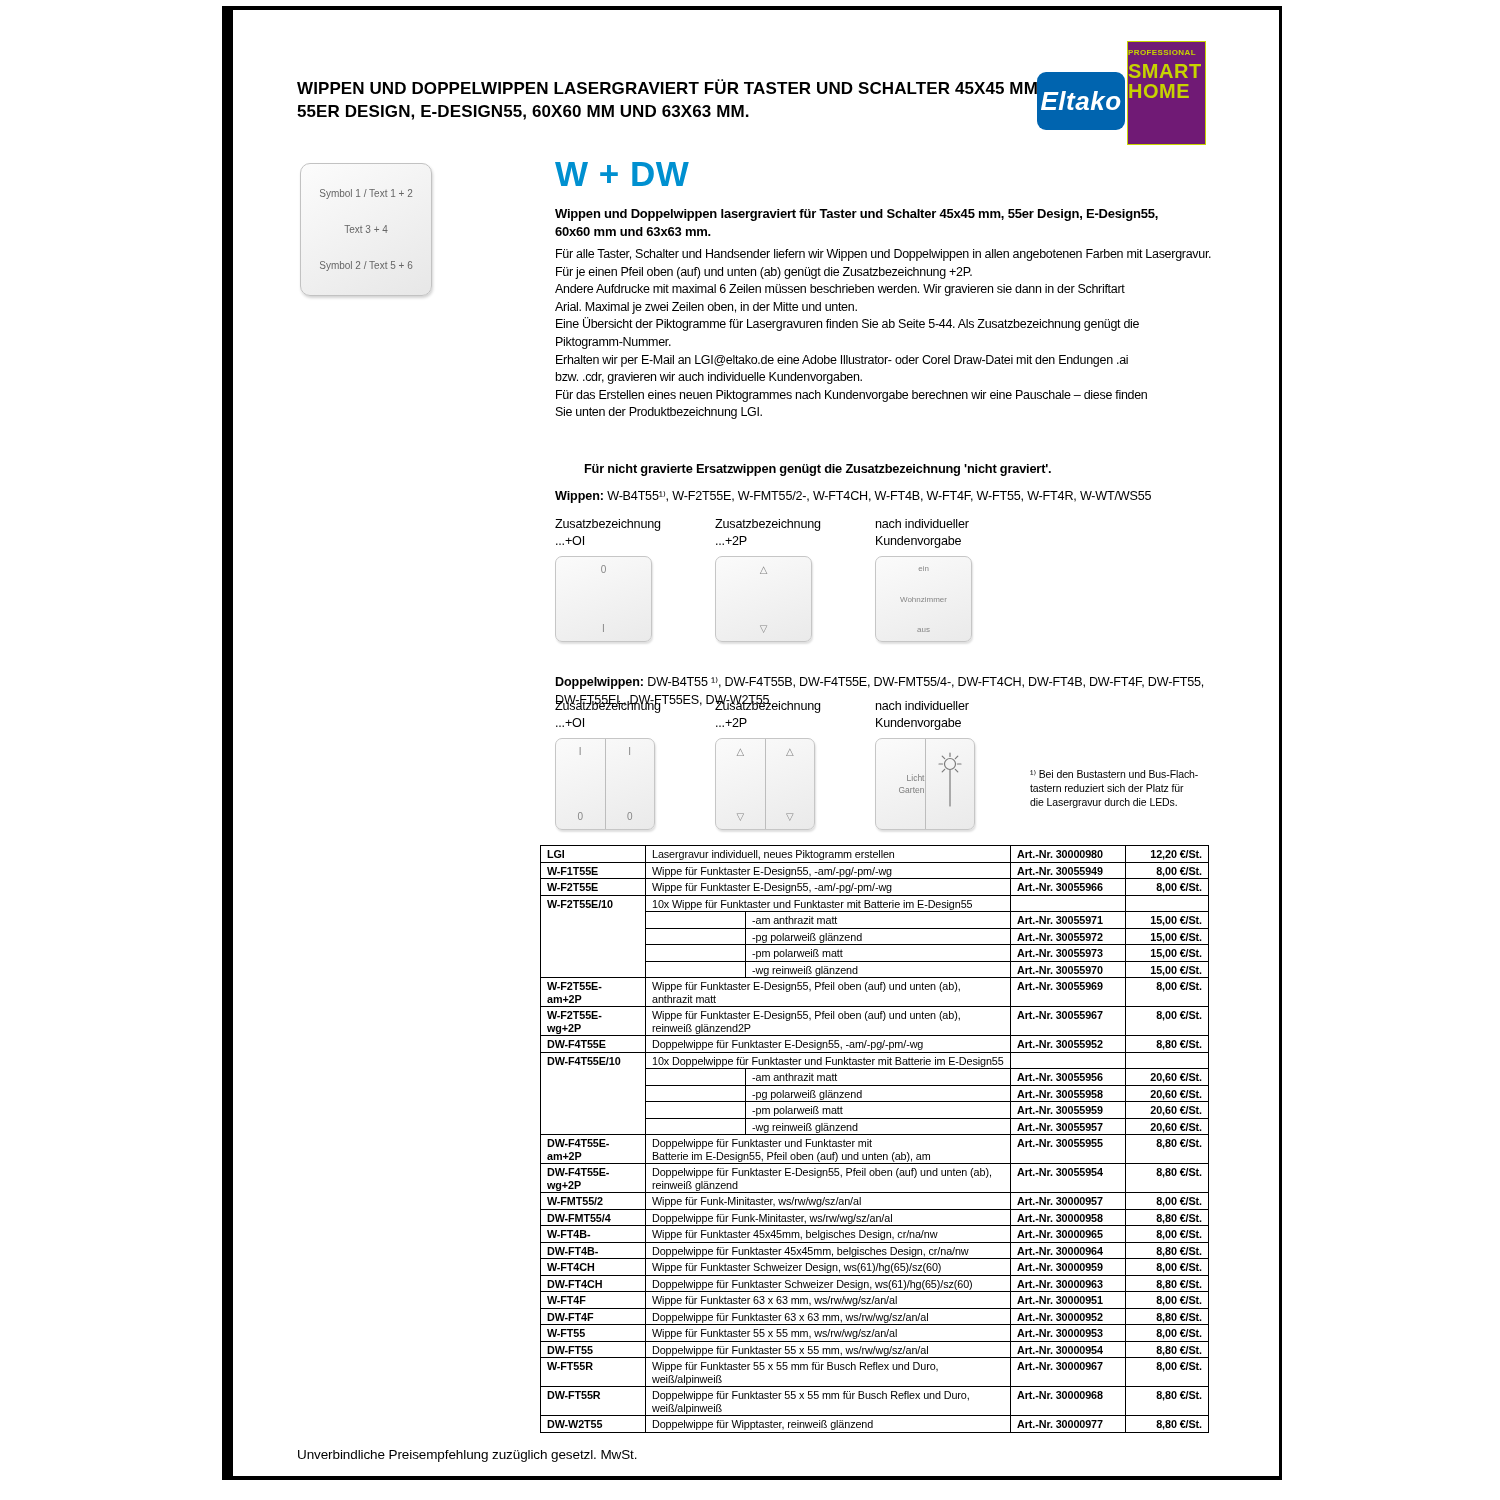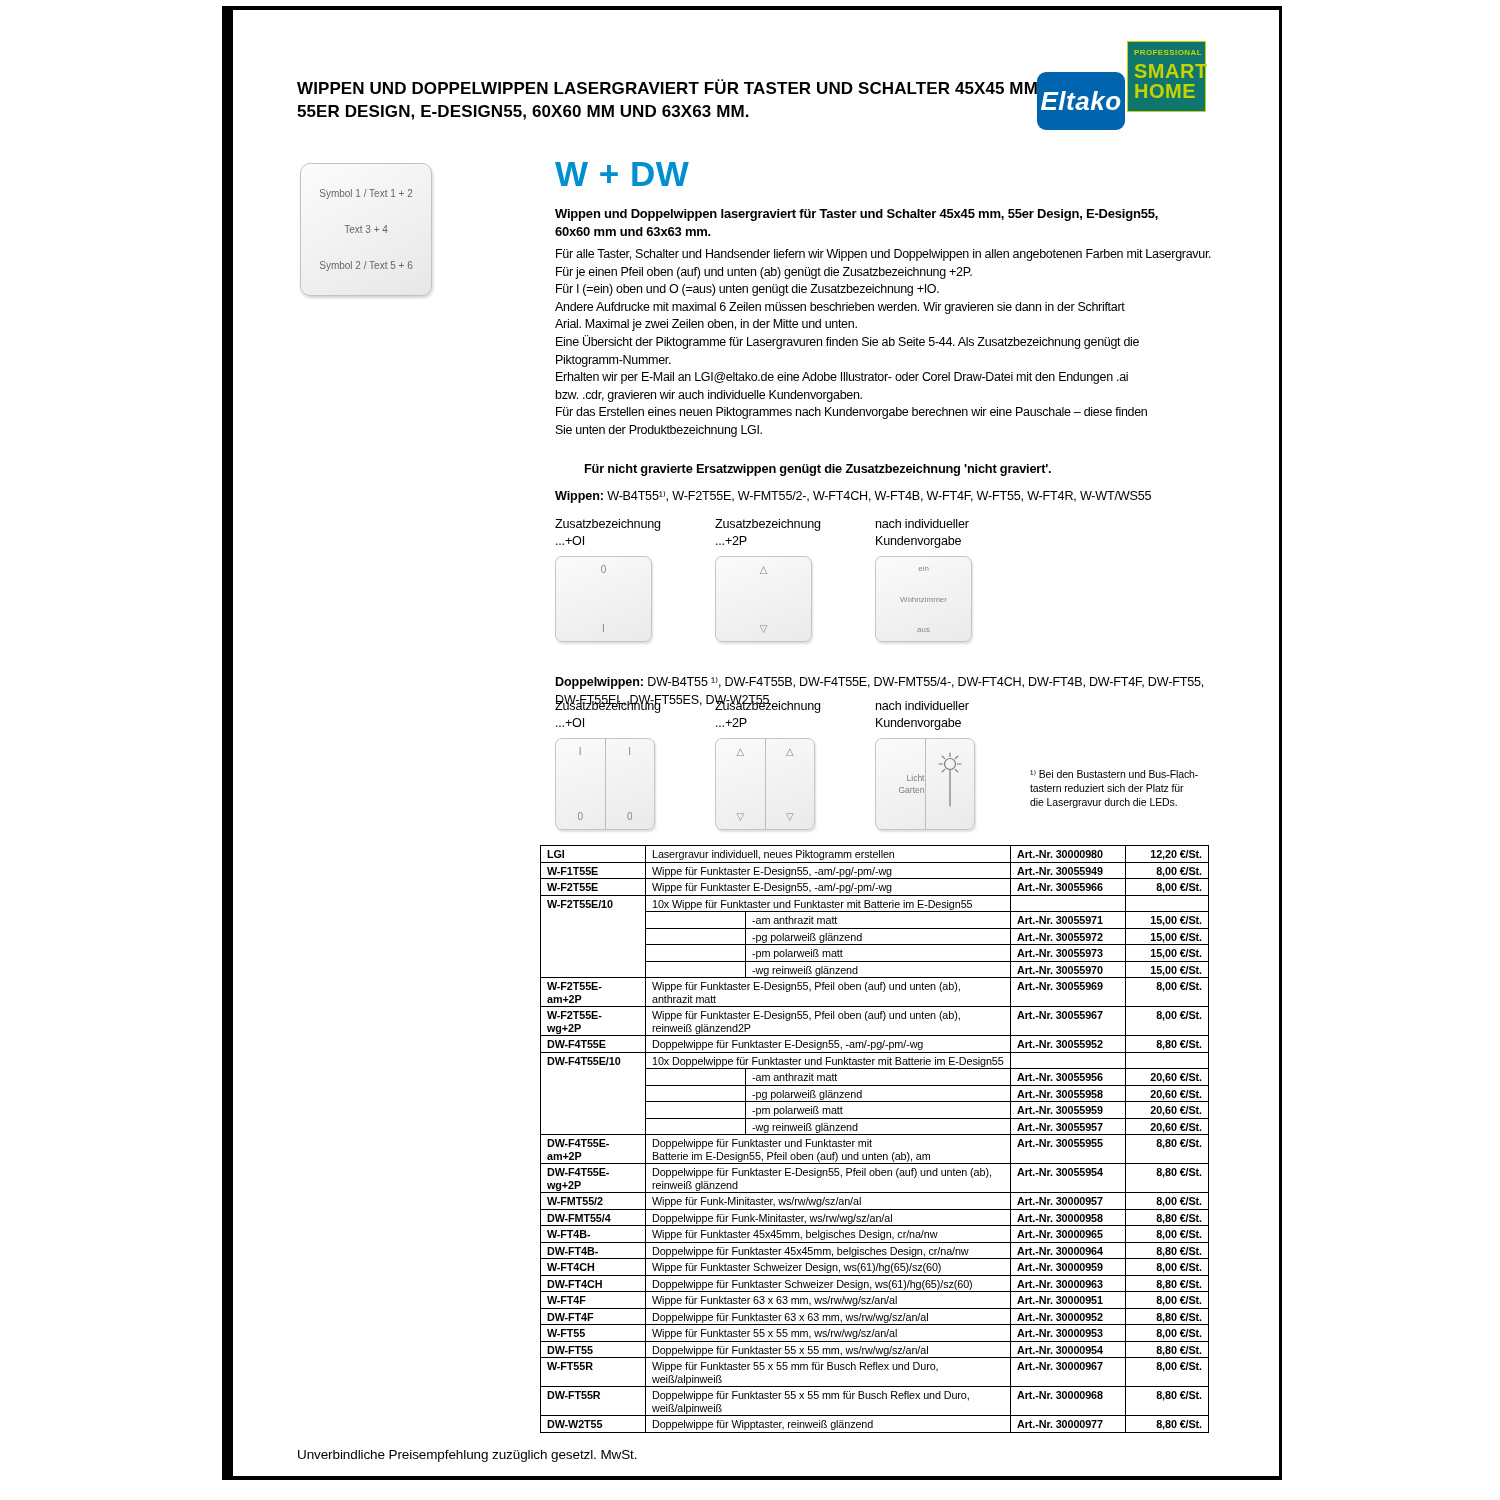--- a/index.html
+++ b/index.html
@@ -13,21 +13,21 @@
     position:absolute;left:222px;top:6px;width:1060px;height:1474px;
     box-sizing:border-box;border-top:4px solid #000;border-left:11px solid #000;
     border-right:3px solid #000;border-bottom:4px solid #000;background:transparent;
   }
 
   .header-title{position:absolute;left:297px;top:77px;font-size:17px;font-weight:bold;line-height:23px;letter-spacing:0.1px;}
 
   .eltako-logo{position:absolute;left:1037px;top:72px;width:88px;height:58px;background:#0064af;border-radius:9px;display:flex;align-items:center;justify-content:center;}
   .eltako-logo span{color:#fff;font-style:italic;font-weight:bold;font-size:26px;letter-spacing:0.5px;}
 
-  .sh-logo{position:absolute;left:1127px;top:41px;width:79px;height:71px;box-sizing:border-box;background:#0f766e;border:1.5px solid #c7d300;padding:6px 6px;}
+  .sh-logo{position:absolute;left:1127px;top:41px;width:79px;height:104px;box-sizing:border-box;background:#701a75;border:1.5px solid #c7d300;padding:6px 0;}
   .sh-pro{font-size:8px;font-weight:bold;color:#c7d300;letter-spacing:0.4px;margin-bottom:4px;}
   .sh-big{font-size:20px;font-weight:800;color:#c7d300;line-height:20px;letter-spacing:0.5px;}
 
   .sample-switch{
     position:absolute;left:300px;top:163px;width:132px;height:133px;box-sizing:border-box;
     border:1px solid #c2c2c2;border-radius:10px;background:linear-gradient(150deg,#fcfcfc,#e7e7e7);
     box-shadow:1px 2px 3px rgba(0,0,0,0.18);display:flex;flex-direction:column;justify-content:space-between;
     padding:24px 6px;text-align:center;font-size:10px;color:#666;
   }
 
@@ -97,21 +97,20 @@
 </div>
 
 <h1 class="product-code">W + DW</h1>
 
 <div class="subtitle">Wippen und Doppelwippen lasergraviert für Taster und Schalter 45x45 mm, 55er Design, E-Design55,
 60x60 mm und 63x63 mm.</div>
 
 <div class="paragraphs">
     <p>Für alle Taster, Schalter und Handsender liefern wir Wippen und Doppelwippen in allen angebotenen Farben mit Lasergravur.</p>
     <p>Für je einen Pfeil oben (auf) und unten (ab) genügt die Zusatzbezeichnung +2P.</p>
-    <p>Für I (=ein) oben und O (=aus) unten genügt die Zusatzbezeichnung +IO.</p>
     <p>Andere Aufdrucke mit maximal 6 Zeilen müssen beschrieben werden. Wir gravieren sie dann in der Schriftart
 Arial. Maximal je zwei Zeilen oben, in der Mitte und unten.</p>
     <p>Eine Übersicht der Piktogramme für Lasergravuren finden Sie ab Seite 5-44. Als Zusatzbezeichnung genügt die
 Piktogramm-Nummer.</p>
     <p>Erhalten wir per E-Mail an LGI@eltako.de eine Adobe Illustrator- oder Corel Draw-Datei mit den Endungen .ai
 bzw. .cdr, gravieren wir auch individuelle Kundenvorgaben.</p>
     <p>Für das Erstellen eines neuen Piktogrammes nach Kundenvorgabe berechnen wir eine Pauschale – diese finden
 Sie unten der Produktbezeichnung LGI.</p>
   </div>
 

